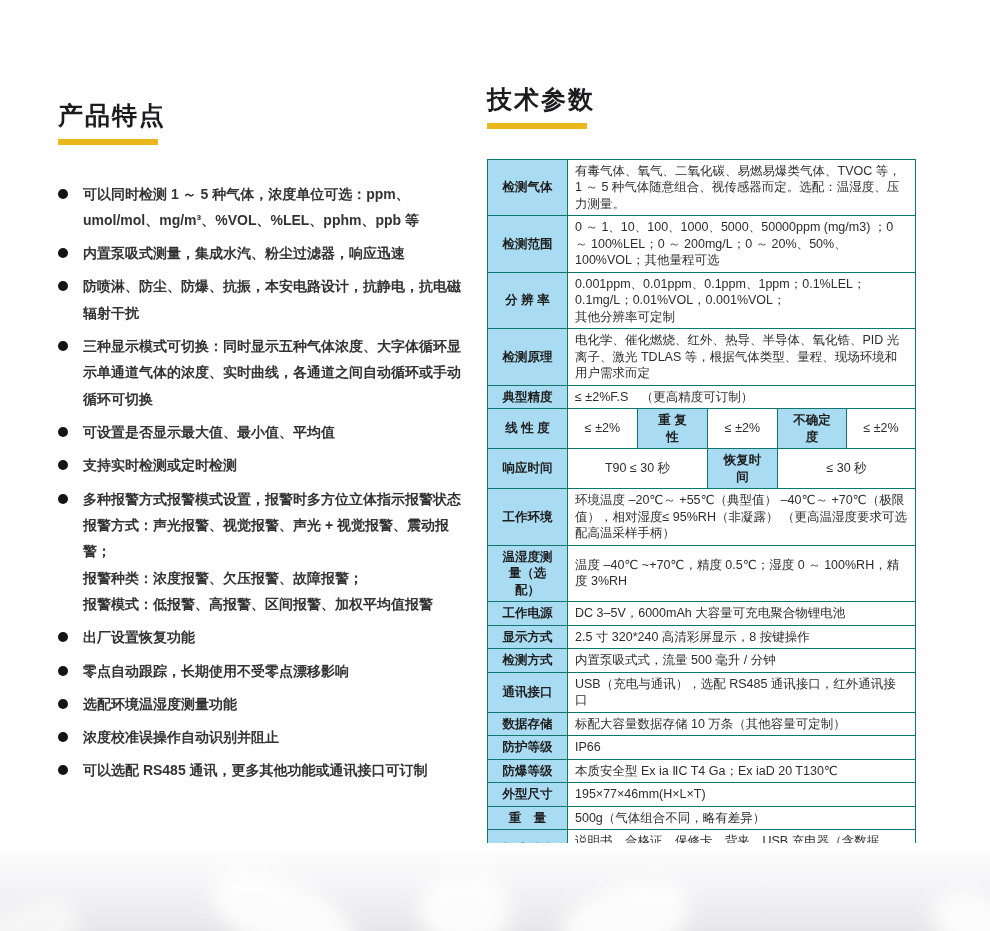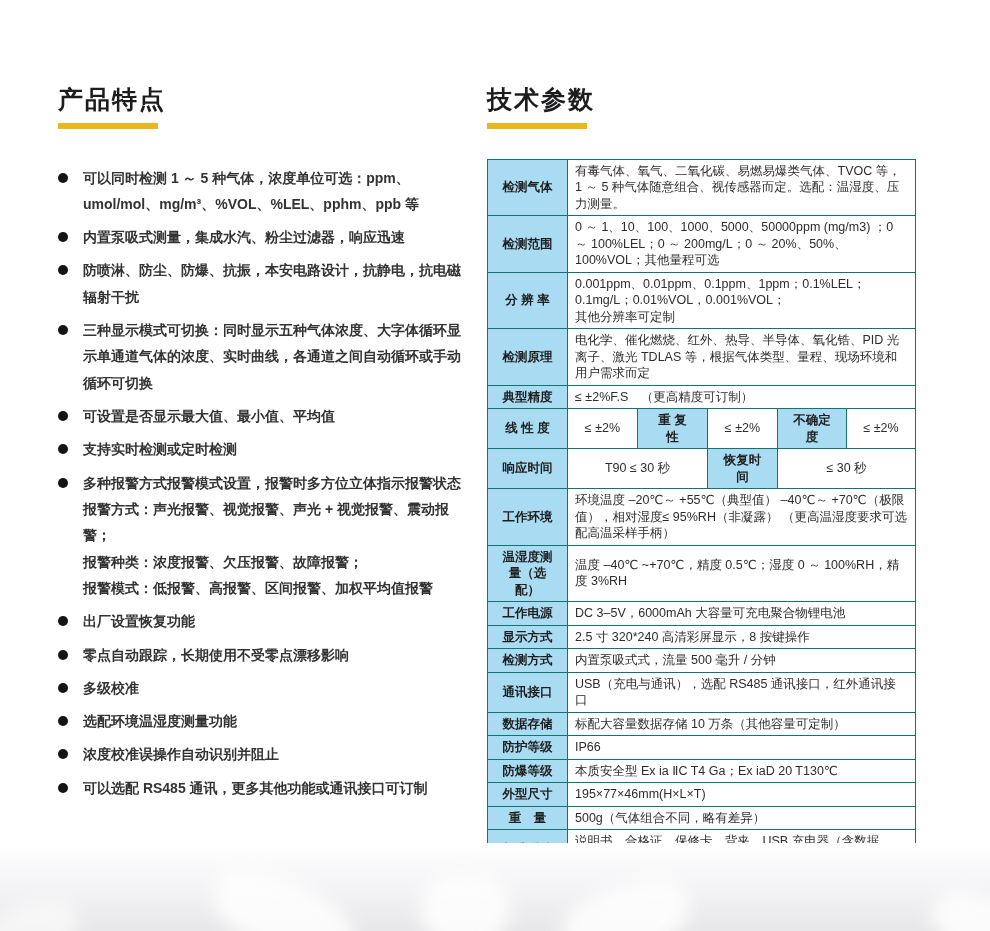--- a/index.html
+++ b/index.html
@@ -5,21 +5,21 @@
   html,body{margin:0;padding:0;}
   body{
     width:990px;height:931px;
     font-family:"Liberation Sans","DejaVu Sans",sans-serif;
     background:#ffffff;
     -webkit-font-smoothing:antialiased;
   }
   .page{position:relative;width:990px;height:931px;overflow:hidden;background:#fff;}
 
   
-  .left-col{position:absolute;left:58px;top:86px;width:404px;}
+  .left-col{position:absolute;left:58px;top:102px;width:404px;}
   .right-col{position:absolute;left:487px;top:86px;width:428px;}
 
   
   .sec-title{
     font-size:25px;font-weight:700;color:#1c1c1e;
     letter-spacing:2px;line-height:1.1;
   }
   .accent-bar{width:100px;height:6px;background:#EAB71E;margin-top:9px;}
 
   
@@ -81,21 +81,20 @@
         <li class="feat"><span class="dot"></span><span class="ftext">防喷淋、防尘、防爆、抗振，本安电路设计，抗静电，抗电磁辐射干扰</span></li>
         <li class="feat"><span class="dot"></span><span class="ftext">三种显示模式可切换：同时显示五种气体浓度、大字体循环显示单通道气体的浓度、实时曲线，各通道之间自动循环或手动循环可切换</span></li>
         <li class="feat"><span class="dot"></span><span class="ftext">可设置是否显示最大值、最小值、平均值</span></li>
         <li class="feat"><span class="dot"></span><span class="ftext">支持实时检测或定时检测</span></li>
         <li class="feat"><span class="dot"></span><span class="ftext">多种报警方式报警模式设置，报警时多方位立体指示报警状态
 报警方式：声光报警、视觉报警、声光 + 视觉报警、震动报警；
 报警种类：浓度报警、欠压报警、故障报警；
 报警模式：低报警、高报警、区间报警、加权平均值报警</span></li>
         <li class="feat"><span class="dot"></span><span class="ftext">出厂设置恢复功能</span></li>
         <li class="feat"><span class="dot"></span><span class="ftext">零点自动跟踪，长期使用不受零点漂移影响</span></li>
-        <li class="feat"><span class="dot"></span><span class="ftext">多级校准</span></li>
         <li class="feat"><span class="dot"></span><span class="ftext">选配环境温湿度测量功能</span></li>
         <li class="feat"><span class="dot"></span><span class="ftext">浓度校准误操作自动识别并阻止</span></li>
         <li class="feat"><span class="dot"></span><span class="ftext">可以选配 RS485 通讯，更多其他功能或通讯接口可订制</span></li>
       </ul>
   </div>
 
   <div class="right-col">
     <div class="sec-title">技术参数</div>
     <div class="accent-bar"></div>
     <table class="spec-table">

